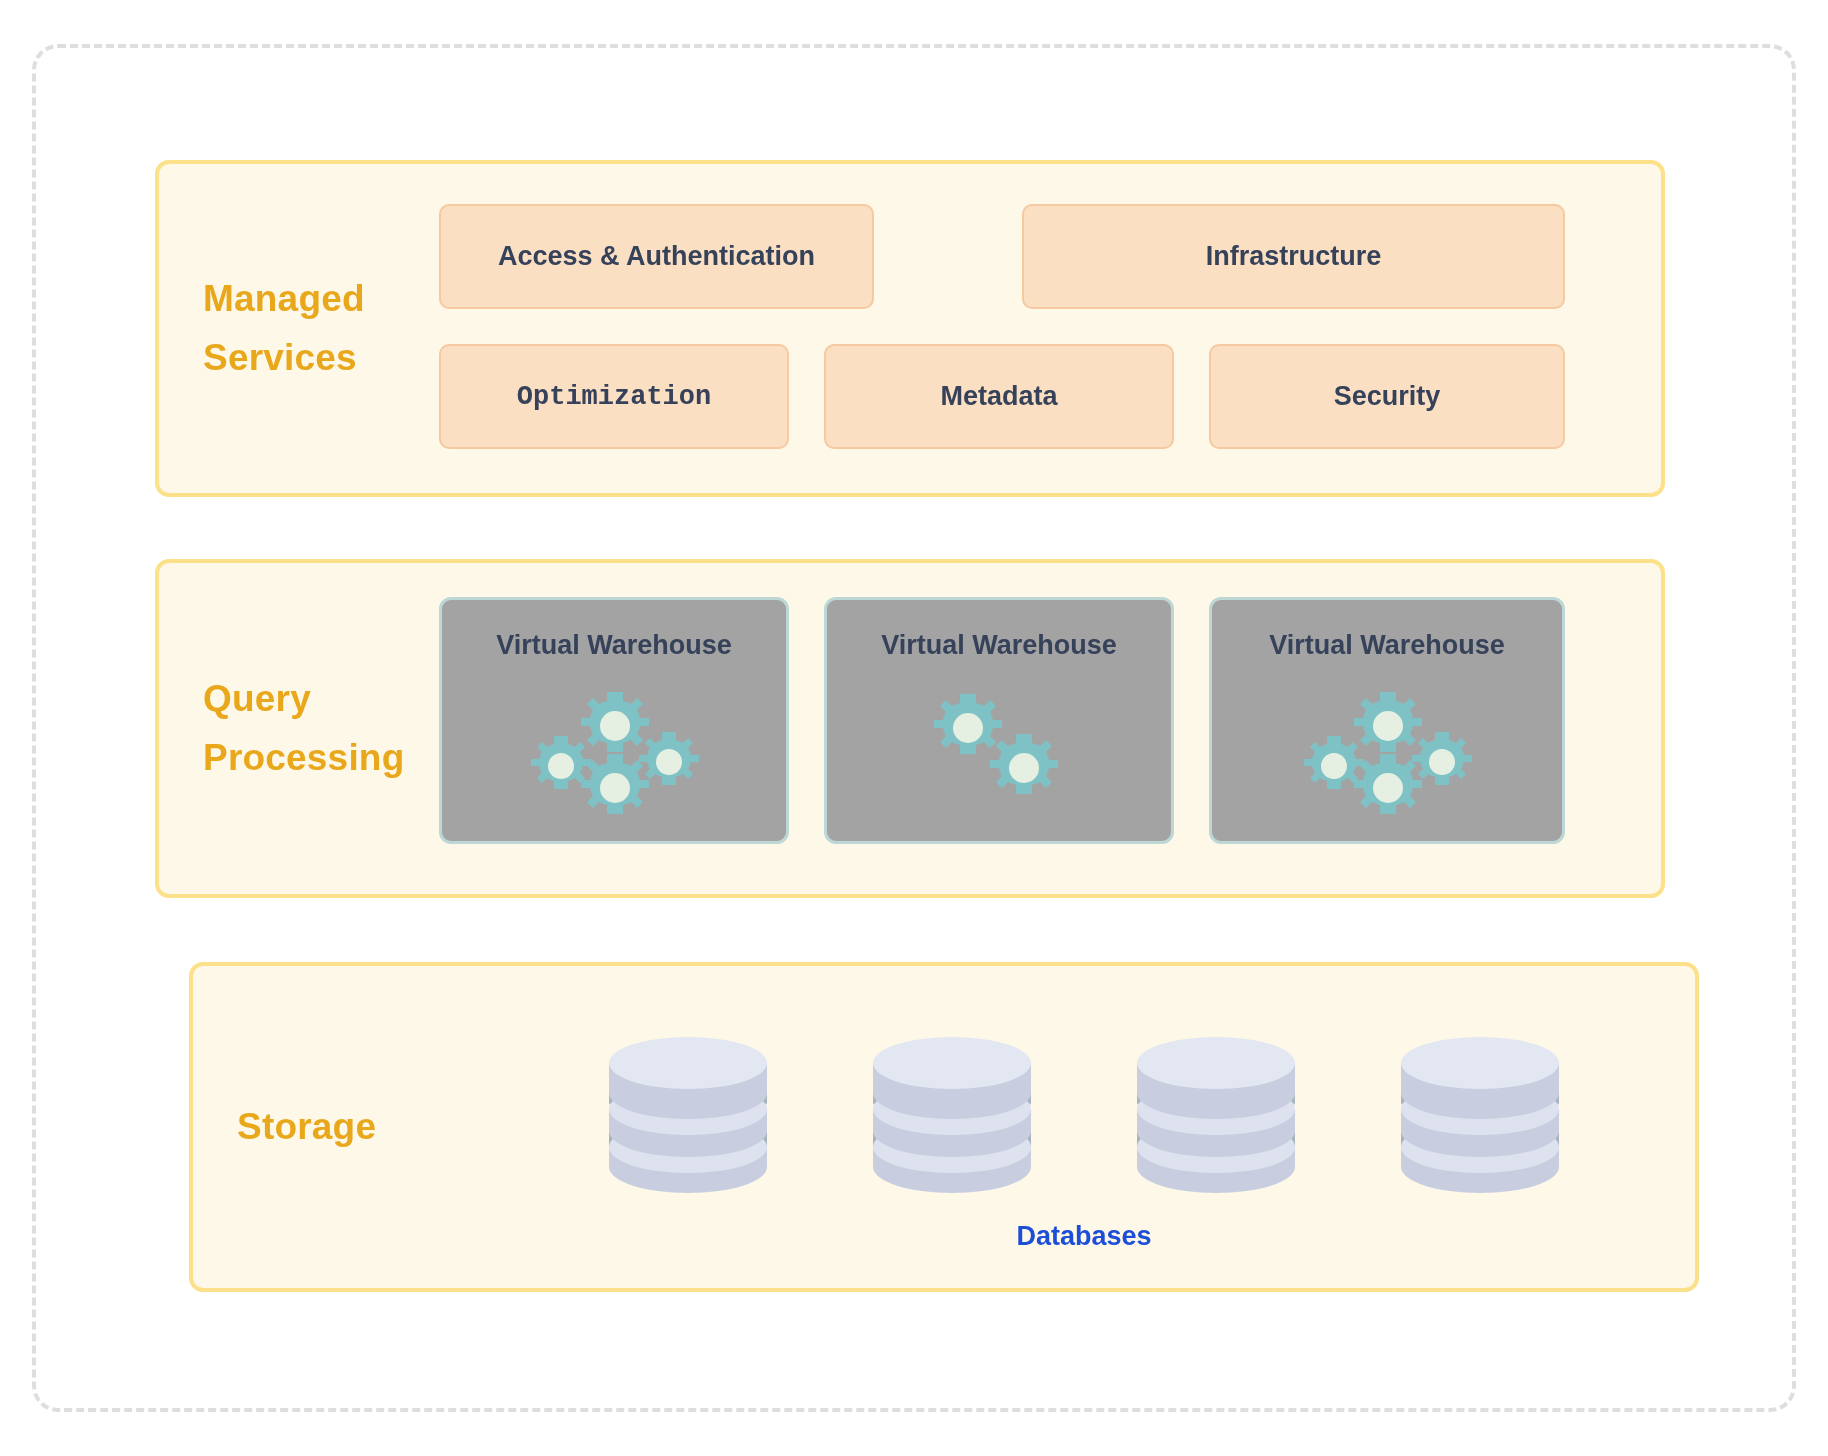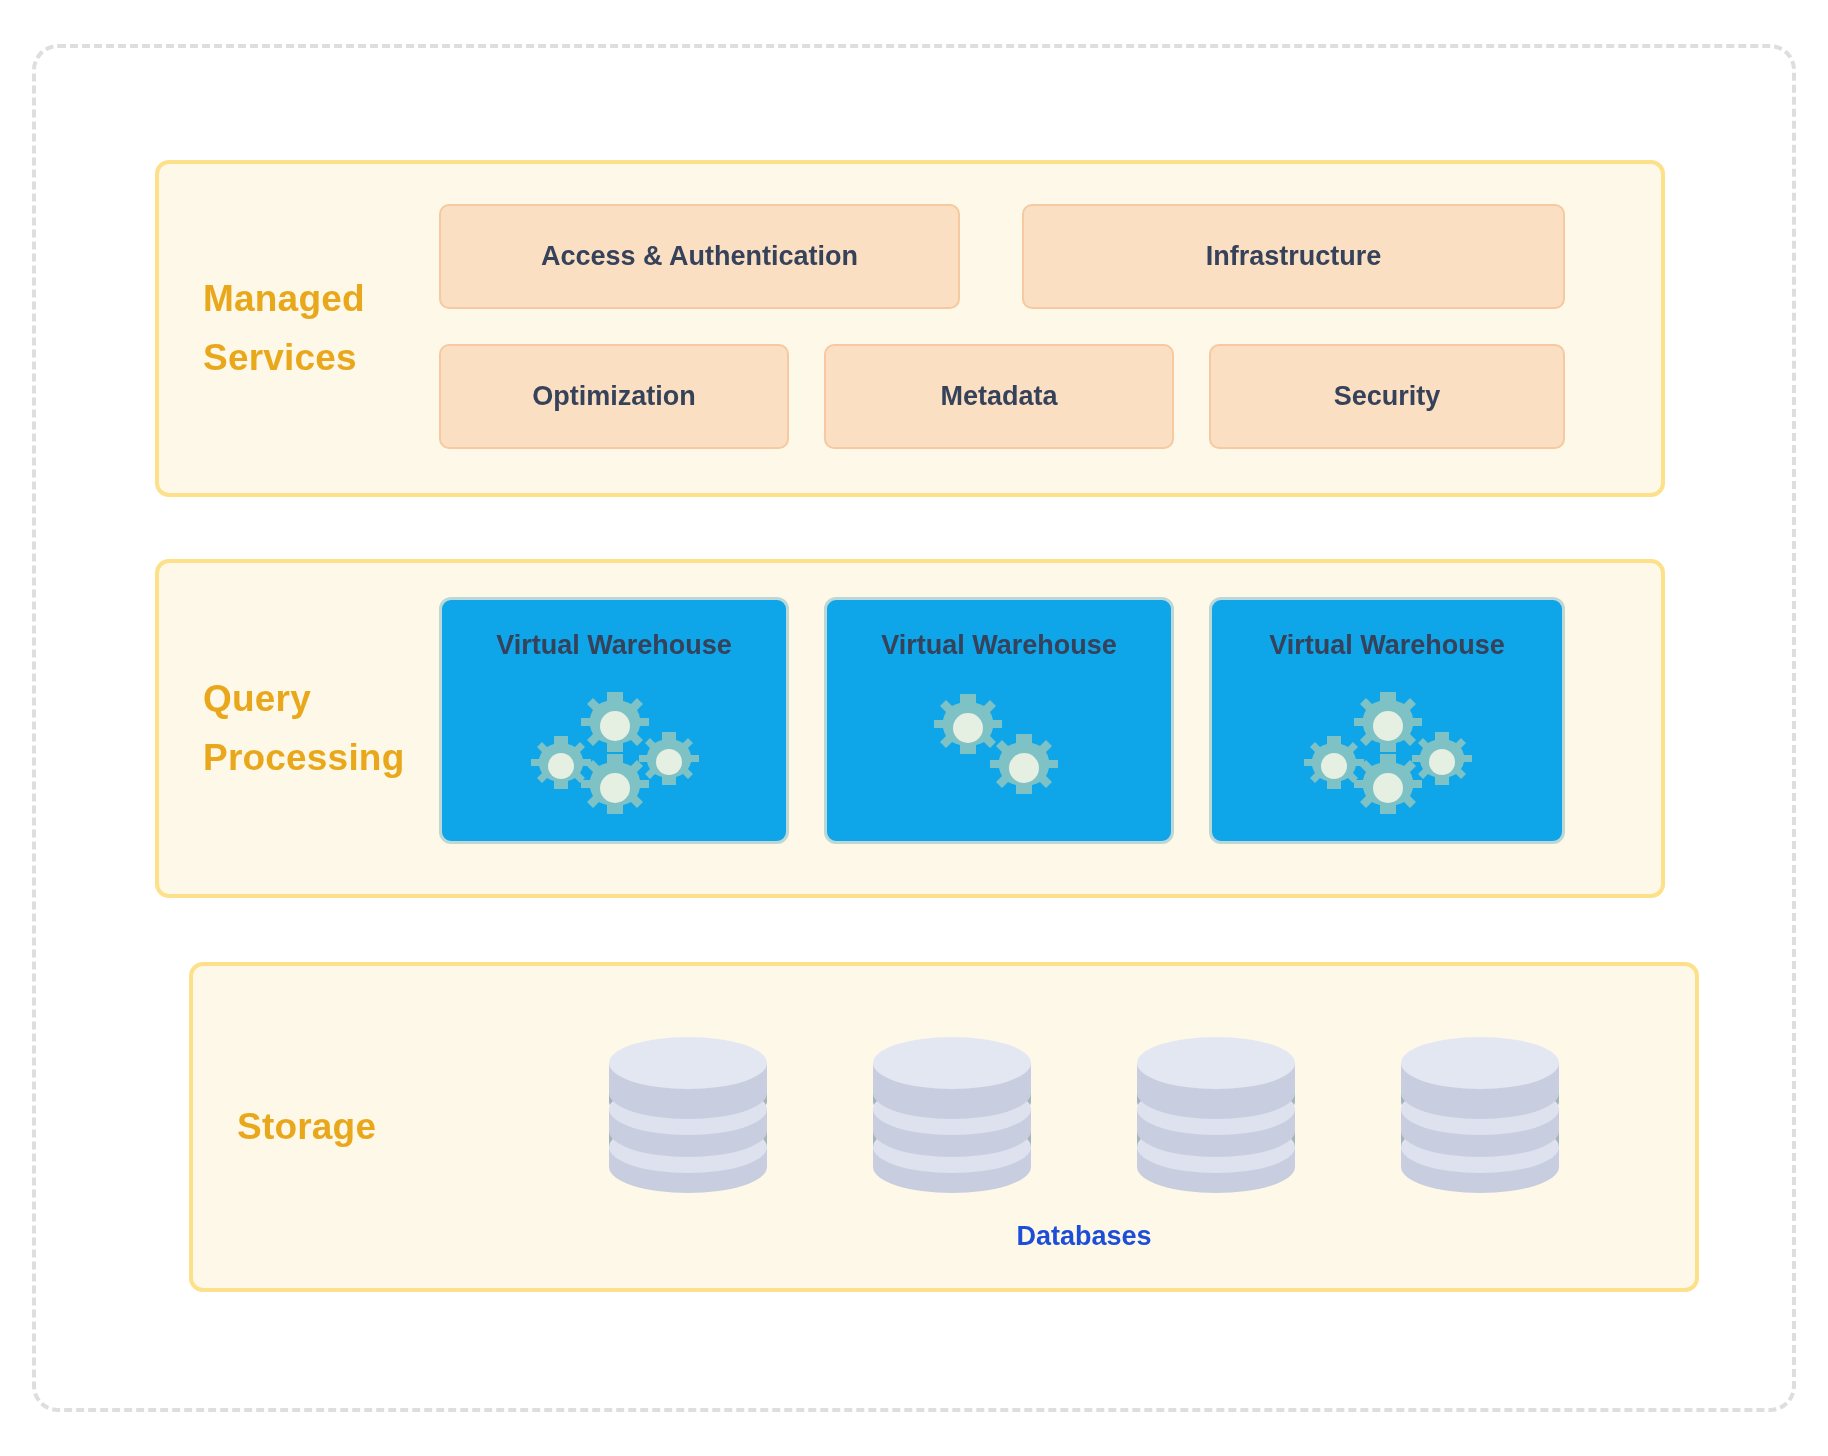--- a/index.html
+++ b/index.html
@@ -69,33 +69,33 @@
     display: flex;
     align-items: center;
     justify-content: center;
     color: #36415a;
     font-size: 27px;
     font-weight: bold;
   }
   .svc-row1 { top: 40px; height: 105px; }
   .svc-row2 { top: 180px; height: 105px; }
 
-  .svc-access  { left: 0px;    width: 521px; }
+  .svc-access  { left: 0px;    width: 435px; }
   .svc-infra   { left: 583px;  width: 543px; }
-  .svc-opt     { left: 0px;    width: 350px; }
+  .svc-opt     { left: 0px;    width: 350px; font-family: Liberation Mono, monospace; }
   .svc-meta    { left= 0;      left: 385px;  width: 350px; }
   .svc-sec     { left: 770px;  width: 356px; }
 
   
   .vw-card {
     position: absolute;
     top: 34px;
     height: 247px;
     box-sizing: border-box;
-    background: #0ea5e9;
+    background: #a3a3a3;
     border: 3px solid #bcd7d5;
     border-radius: 12px;
   }
   .vw-1 { left: 0px;   width: 350px; }
   .vw-2 { left: 385px; width: 350px; }
   .vw-3 { left= 0;    left: 770px; width: 356px; }
 
   .vw-label {
     position: absolute;
     top: 30px;

